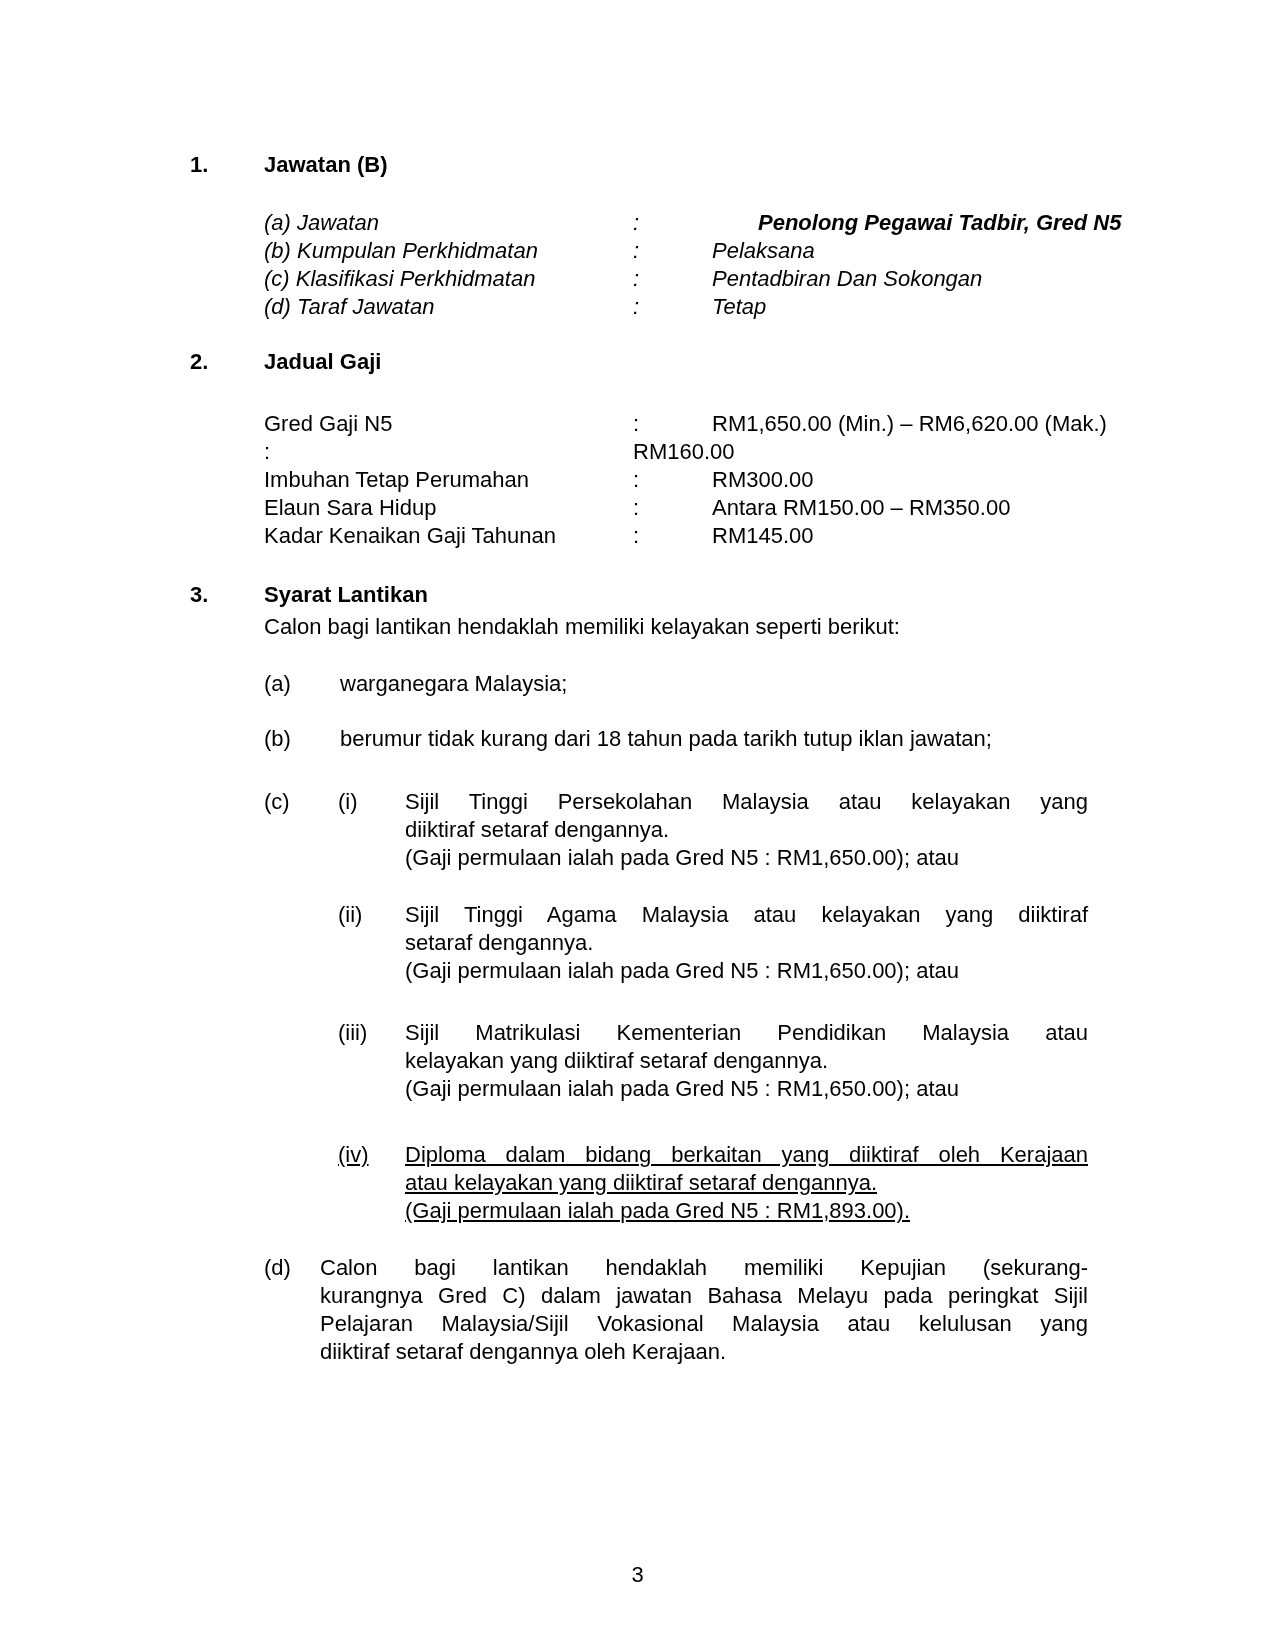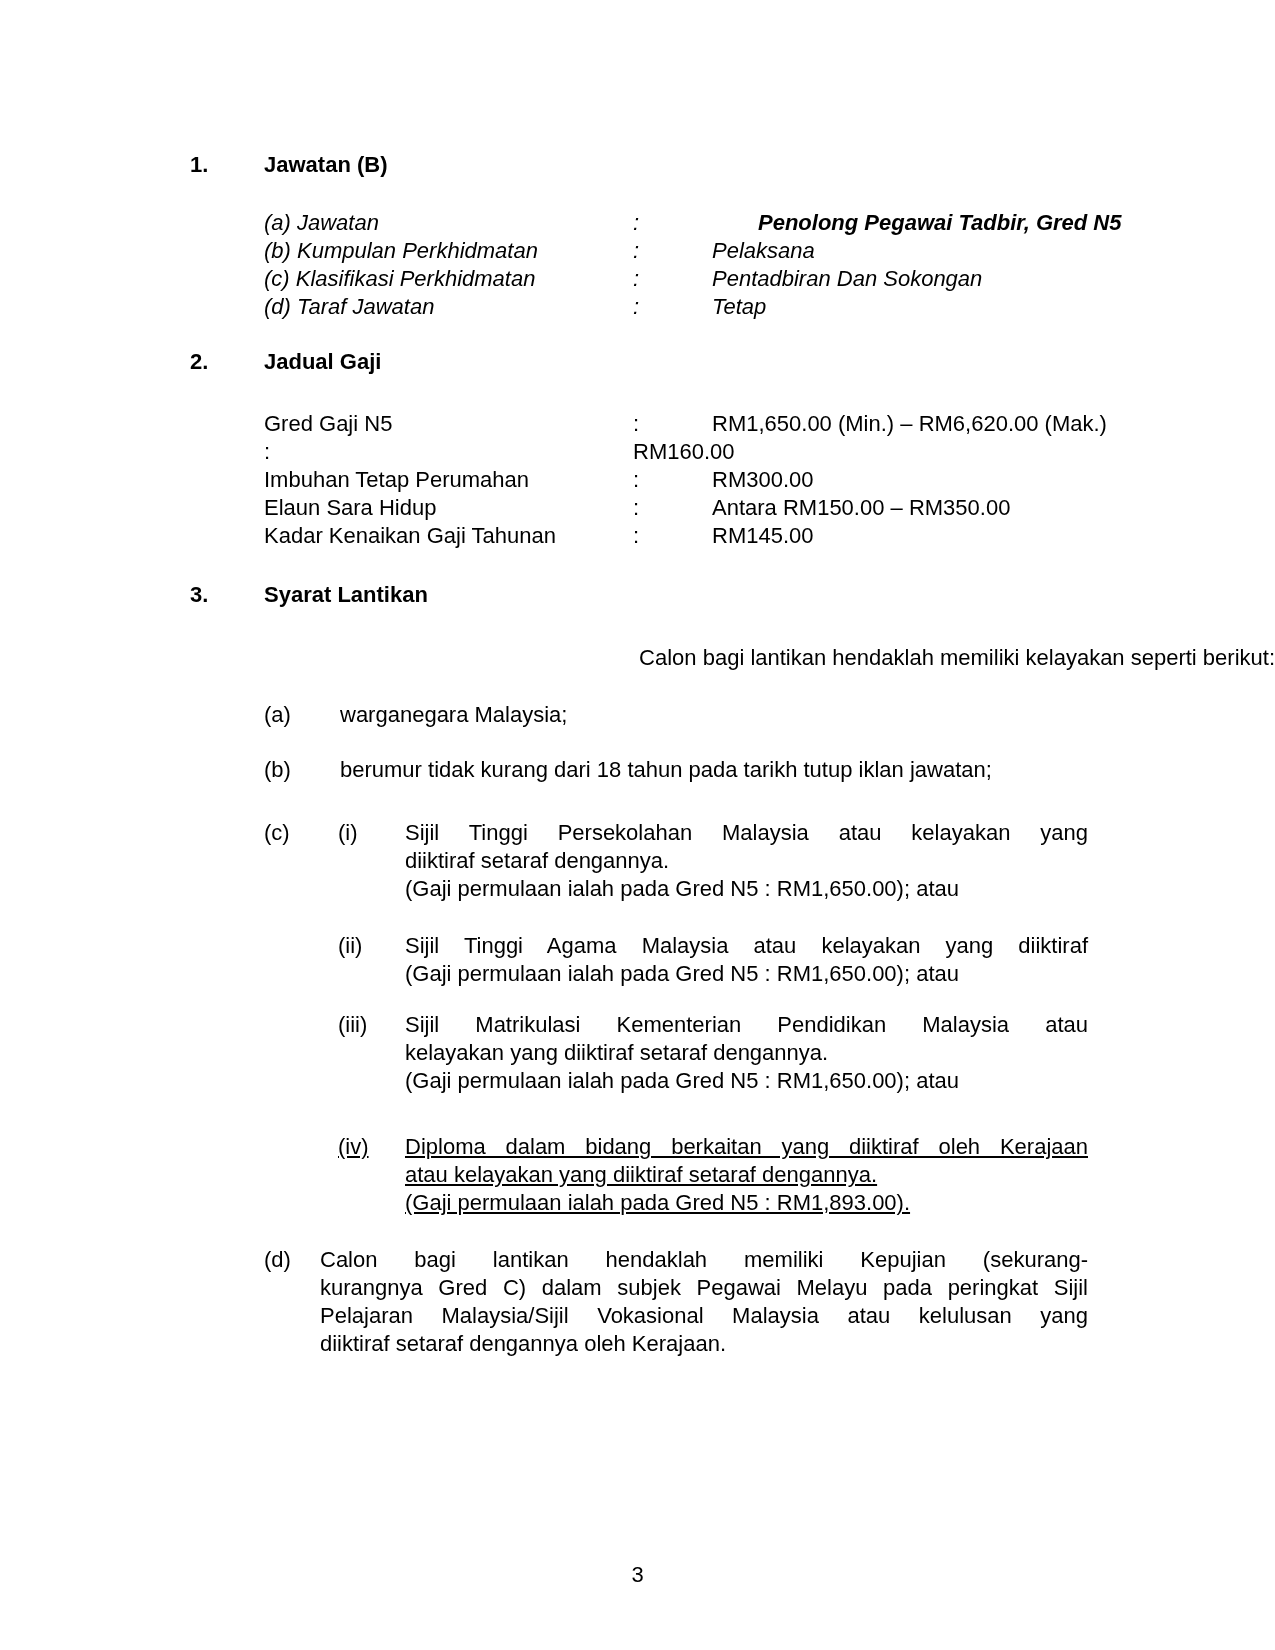--- a/index.html
+++ b/index.html
@@ -15,28 +15,28 @@
     overflow:hidden;
   }
   .content { position:absolute; top:0; left:0; right:0; bottom:0; padding:151px 0 0 190px; }
   .section-heading { display:grid; grid-template-columns:74px auto; font-weight:bold; }
   .kv-rows { margin-top:30px;font-style:italic; }
   .kv-rows-2 { margin-top:34px; }
   .kv-row { display:grid; grid-template-columns:369px 79px 1fr; margin-left:74px; }
   .kv-value-bold { font-weight:bold;margin-left:46px; }
   .heading-2 { margin-top:27px; }
   .heading-3 { margin-top:31px; }
-  .intro { margin-top:35px; margin-left:74px;text-align:right; }
+  .intro { margin-top:4px; margin-left:74px; }
   .item-ab { display:grid; grid-template-columns:76px 1fr; margin-left:74px; }
   .item-a { margin-top:29px; }
   .item-b { margin-top:27px; }
   .item-c { display:grid; grid-template-columns:74px 67px 683px; margin-left:74px; }
   .item-c-i   { margin-top:35px; }
   .item-c-ii  { margin-top:29px; }
-  .item-c-iii { margin-top:23px; }
+  .item-c-iii { margin-top:34px; }
   .item-c-iv  { margin-top:38px;text-decoration:underline; }
   .item-d { display:grid; grid-template-columns:56px 768px; margin-left:74px; margin-top:29px; }
   .jline { text-align:justify; text-align-last:justify; }
   .footer { position:absolute; top:1561px; left:0; right:0; text-align:center; }
 </style>
 </head>
 <body>
 
 <div class="page">
   <div class="content">
@@ -126,20 +126,21 @@
         <div>diiktiraf setaraf dengannya.</div>
         <div>(Gaji permulaan ialah pada Gred N5 : RM1,650.00); atau</div>
       </span>
     </div>
 
     <div class="item-c item-c-ii">
       <span></span>
       <span>(ii)</span>
       <span>
         <div class="jline">Sijil Tinggi Agama Malaysia atau kelayakan yang diiktiraf</div>
+        <div>setaraf dengannya.</div>
         <div>(Gaji permulaan ialah pada Gred N5 : RM1,650.00); atau</div>
       </span>
     </div>
 
     <div class="item-c item-c-iii">
       <span></span>
       <span>(iii)</span>
       <span>
         <div class="jline">Sijil Matrikulasi Kementerian Pendidikan Malaysia atau</div>
         <div>kelayakan yang diiktiraf setaraf dengannya.</div>
@@ -154,21 +155,21 @@
         <div class="jline">Diploma dalam bidang berkaitan yang diiktiraf oleh Kerajaan</div>
         <div>atau kelayakan yang diiktiraf setaraf dengannya.</div>
         <div>(Gaji permulaan ialah pada Gred N5 : RM1,893.00).</div>
       </span>
     </div>
 
     <div class="item-d">
       <span>(d)</span>
       <span>
         <div class="jline">Calon bagi lantikan hendaklah memiliki Kepujian (sekurang-</div>
-        <div class="jline">kurangnya Gred C) dalam subjek Pegawai Melayu pada peringkat Sijil</div>
+        <div class="jline">kurangnya Gred C) dalam jawatan Bahasa Melayu pada peringkat Sijil</div>
         <div class="jline">Pelajaran Malaysia/Sijil Vokasional Malaysia atau kelulusan yang</div>
         <div>diiktiraf setaraf dengannya oleh Kerajaan.</div>
       </span>
     </div>
 
   </div>
 
   <div class="footer">3</div>
 </div>
 

